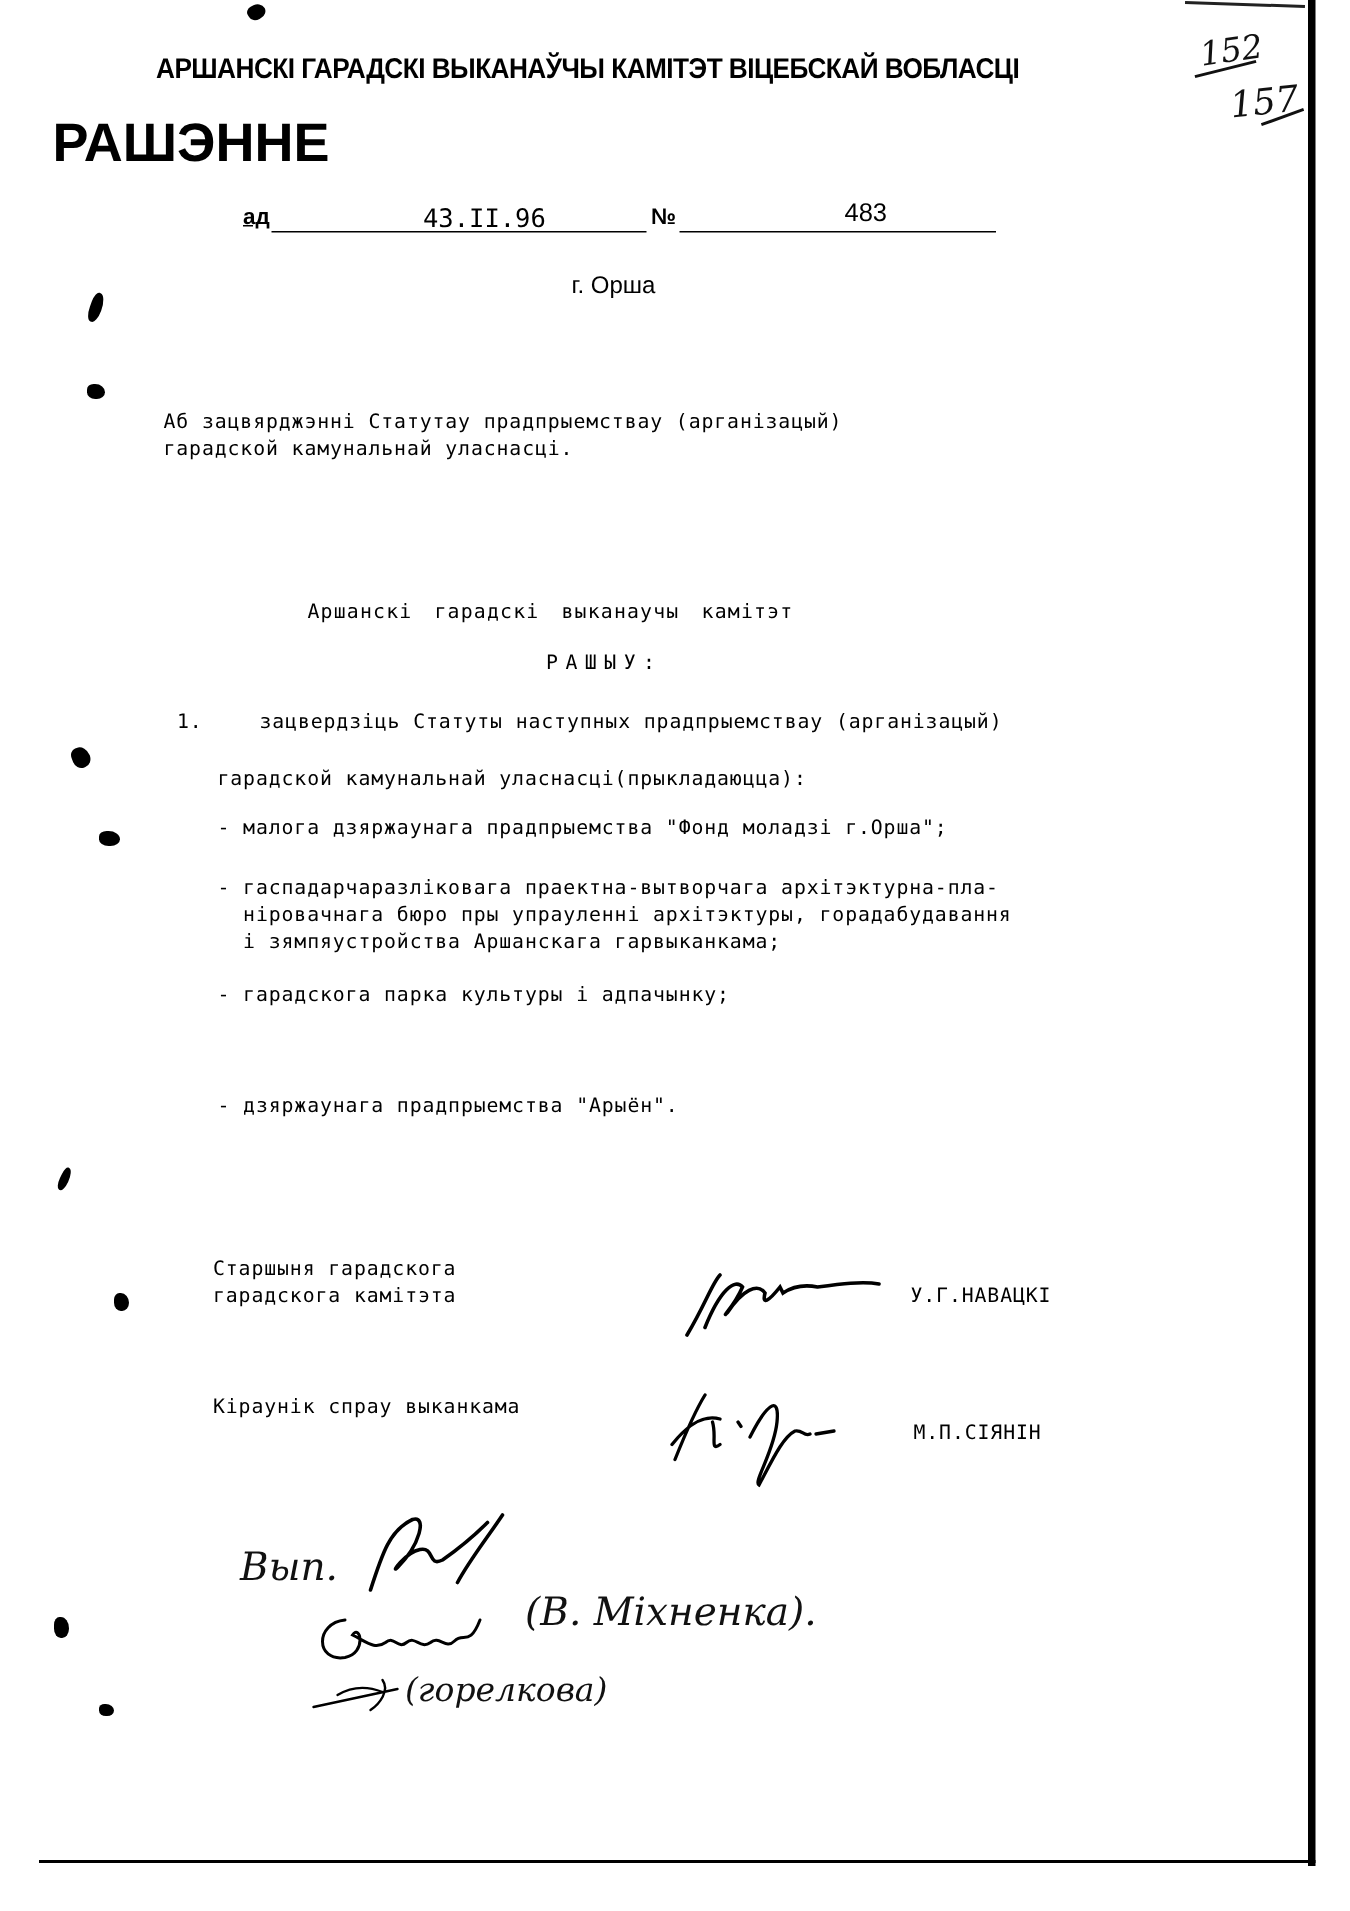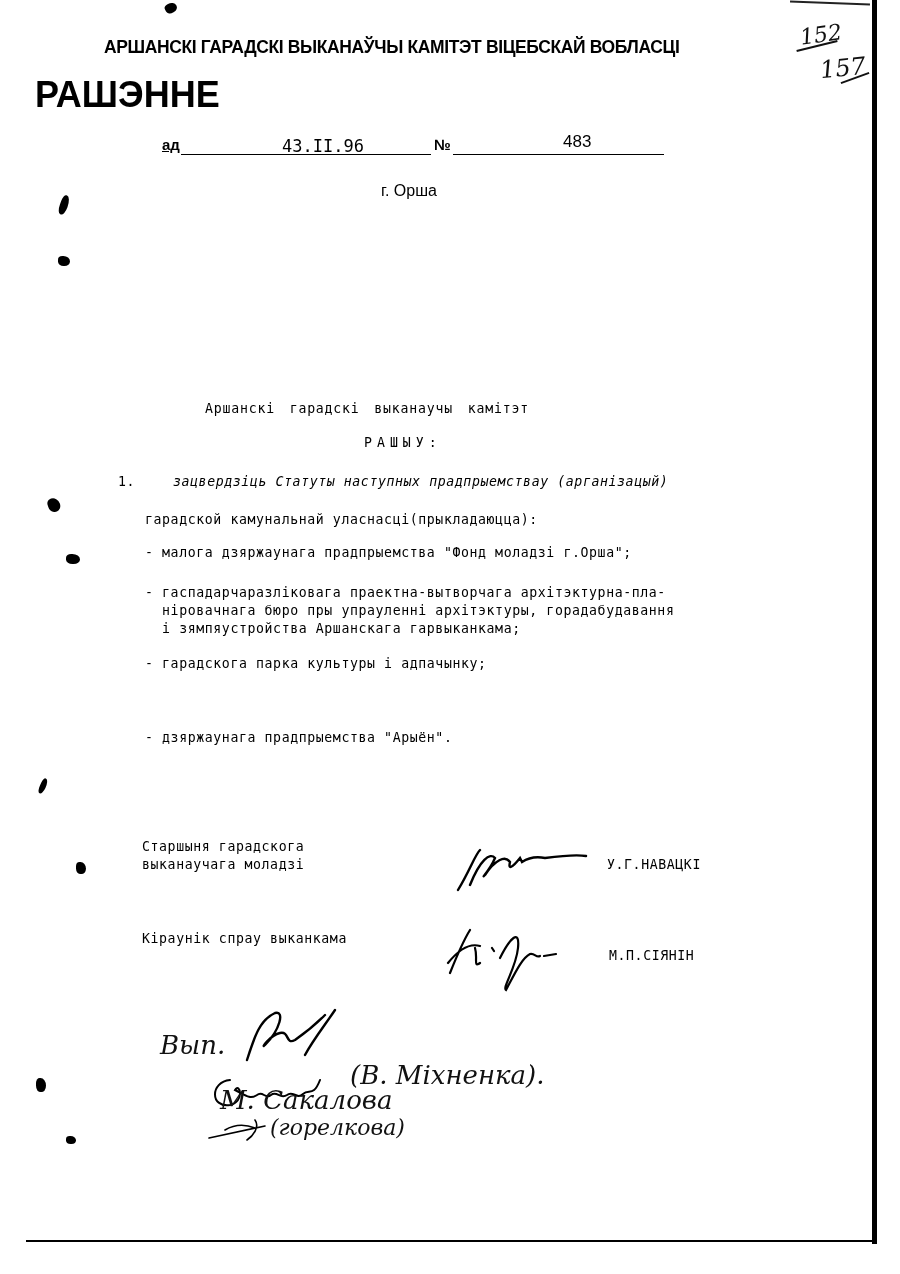--- a/index.html
+++ b/index.html
@@ -87,21 +87,21 @@
     }
     .doc-text {
       font-size: 13.2px;
       line-height: 18px;
       letter-spacing: 0.6px;
     }
     .subject { left: 109px; top: 273px; }
     .committee { left: 205px; top: 400px; letter-spacing: 0.8px; word-spacing: 6px; }
     .decided { left: 347px; top: 434px; letter-spacing: 5px; margin-left: 17px; }
     .item1-num { left: 118px; top: 473px; }
-    .item1-text { left: 173px; top: 473px; font-style: italic; }
+    .item1-text { left: 173px; top: 473px; }
     .item1-cont { left: 145px; top: 511px; }
     .b1 { left: 145px; top: 544px; }
     .b2 { left: 145px; top: 584px; }
     .b3 { left: 145px; top: 655px; }
     .b4 { left: 145px; top: 692px; }
     .b5 { left: 145px; top: 729px; }
     .sig1-title { left: 142px; top: 838px; }
     .sig1-name { left: 607px; top: 856px; }
     .sig2-title { left: 142px; top: 930px; }
     .sig2-name { left: 609px; top: 947px; }
@@ -154,57 +154,58 @@
   <div class="abs sans date-label">ад</div>
   <div class="date-line"></div>
   <div class="abs mono date-value">43.II.96</div>
 
   <div class="abs sans num-label">№</div>
   <div class="num-line"></div>
   <div class="abs sans num-value">483</div>
 
   <div class="abs sans city">г. Орша</div>
 
+  <div class="abs mono doc-text subject"><span>Аб зацвярджэнні Статутау прадпрыемствау (арганізацый)</span>
+<span>гарадской камунальнай уласнасці.</span></div>
 
   <div class="abs mono doc-text committee">Аршанскі гарадскі выканаучы камітэт</div>
   <div class="abs mono doc-text decided">РАШЫУ:</div>
 
   <div class="abs mono doc-text item1-num">1.</div>
   <div class="abs mono doc-text item1-text">зацвердзіць Статуты наступных прадпрыемствау (арганізацый)</div>
   <div class="abs mono doc-text item1-cont">гарадской камунальнай уласнасці(прыкладаюцца):</div>
 
   <div class="abs mono doc-text b1">- малога дзяржаунага прадпрыемства "Фонд моладзі г.Орша";</div>
   <div class="abs mono doc-text b3">- гарадскога парка культуры і адпачынку;</div>
   <div class="abs mono doc-text b2"><span>- гаспадарчаразлiковага праектна-вытворчага архітэктурна-пла-</span>
 <span>  ніровачнага бюро пры упрауленні архітэктуры, горадабудавання</span>
 <span>  і зямпяустройства Аршанскага гарвыканкама;</span></div>
   <div class="abs mono doc-text b5">- дзяржаунага прадпрыемства "Арыён".</div>
 
   <div class="abs mono doc-text sig1-title"><span>Старшыня гарадскога</span>
-<span>выканаучага моладзі</span></div>
+<span>гарадскога камітэта</span></div>
   <svg class="sig-svg" style="left:450px;top:840px" width="140" height="55">
     <path d="M8,50 C20,30 25,15 30,10 M20,45 C30,20 40,12 45,18 C40,30 30,40 35,35 C45,20 55,15 60,22 C58,30 62,28 70,18 L72,22 C78,18 85,16 95,18 C110,16 125,14 136,16" fill="none" stroke="#000" stroke-width="2.4" stroke-linecap="round"></path>
   </svg>
   <div class="abs mono doc-text sig1-name">У.Г.НАВАЦКІ</div>
 
   <div class="abs mono doc-text sig2-title">Кіраунік спрау выканкама</div>
   <svg class="sig-svg" style="left:440px;top:918px" width="130" height="75">
     <path d="M10,55 C18,35 25,20 30,12 M8,45 C20,30 30,25 40,28 M35,30 C38,40 33,50 40,45 M52,30 L54,33 M60,40 C70,20 80,10 78,30 C76,50 62,70 66,72 C75,55 82,40 90,36 C95,35 96,40 100,38 M104,38 L116,36" fill="none" stroke="#000" stroke-width="2.2" stroke-linecap="round"></path>
   </svg>
   <div class="abs mono doc-text sig2-name">М.П.СІЯНІН</div>
 
   <div class="handwriting hw-visa1">Вып.</div>
   <svg class="sig-svg" style="left:235px;top:1005px" width="110" height="60">
     <path d="M12,55 C20,30 25,15 40,8 C50,5 45,25 30,40 C25,45 35,30 45,28 C55,26 50,40 60,35 C70,28 80,20 90,10 M70,50 C78,35 90,20 100,5" fill="none" stroke="#000" stroke-width="2.4" stroke-linecap="round"></path>
   </svg>
   <div class="handwriting hw-visa2">(В. Міхненка).</div>
   <svg class="sig-svg" style="left:205px;top:1070px" width="130" height="45">
     <path d="M25,10 C5,12 5,38 25,35 C40,32 35,12 30,20 C40,25 45,30 52,25 C58,20 60,30 66,25 C72,20 75,30 82,25 C88,20 92,30 98,24 C104,18 108,28 115,10" fill="none" stroke="#000" stroke-width="2" stroke-linecap="round"></path>
   </svg>
-  <div class="handwriting hw-visa3">М. Сакалова</div>
   <svg class="sig-svg" style="left:205px;top:1112px" width="80" height="30">
     <path d="M4,26 L60,14 M20,18 C30,12 40,12 50,16 M50,8 C55,15 48,24 42,28" fill="none" stroke="#000" stroke-width="1.6" stroke-linecap="round"></path>
   </svg>
   <div class="handwriting hw-visa4" style="left:270px;">(горелкова)</div>
 
   <div class="speck" style="left:60px;top:195px;width:8px;height:20px;transform:rotate(20deg)"></div>
   <div class="speck" style="left:58px;top:256px;width:12px;height:10px"></div>
   <div class="speck" style="left:48px;top:498px;width:12px;height:14px;transform:rotate(-20deg)"></div>
   <div class="speck" style="left:66px;top:554px;width:14px;height:10px"></div>
   <div class="speck" style="left:40px;top:778px;width:6px;height:16px;transform:rotate(25deg)"></div>

